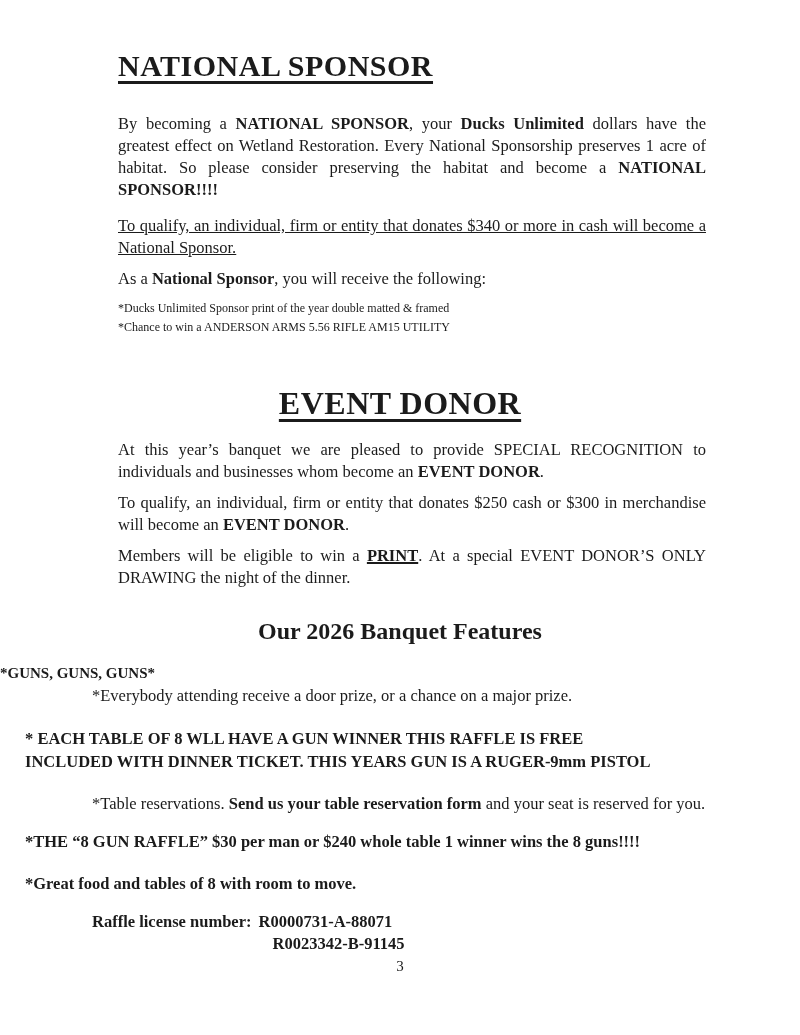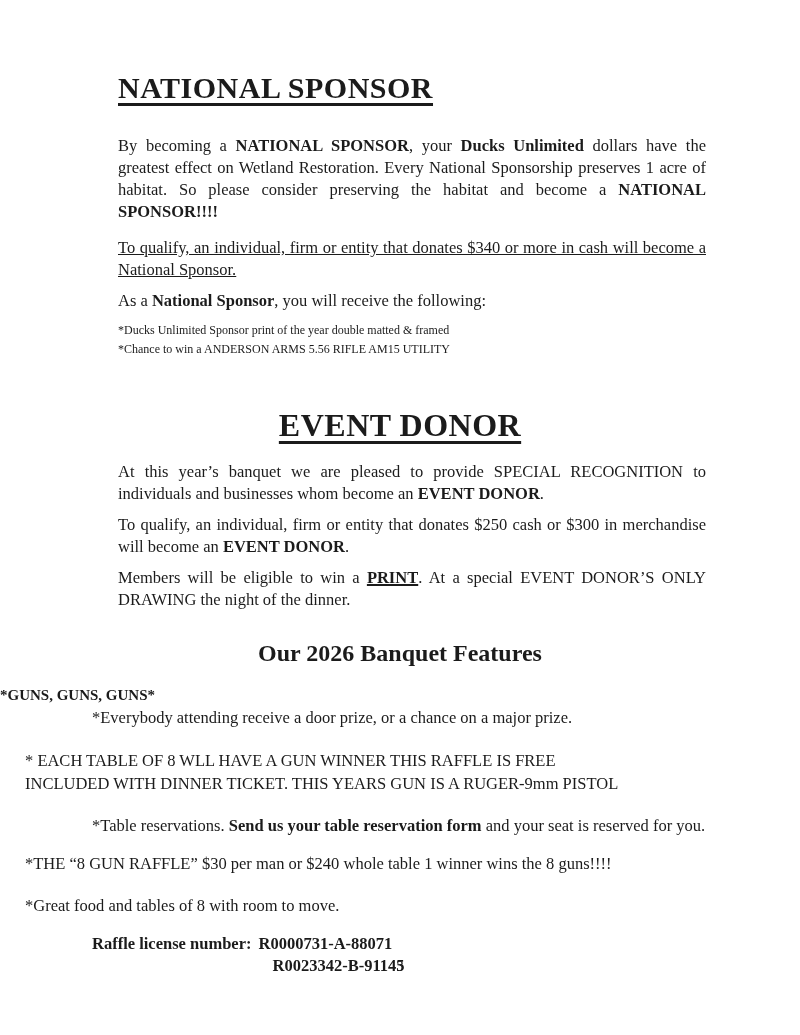--- a/index.html
+++ b/index.html
@@ -10,21 +10,21 @@
   .page {
     position: relative;
     width: 800px;
     height: 1035px;
     margin: 0 auto;
     background: #ffffff;
     color: #1b1b1b;
     font-family: "Liberation Serif", "DejaVu Serif", serif;
     overflow: hidden;
   }
-  .doc { padding-top: 71px; }
+  .doc { padding-top: 49px; }
 
   
   .main-heading {
     margin: 0 0 0 118px;
     font-size: 30px;
     font-weight: bold;
     letter-spacing: 0.5px;
     text-decoration: underline;
     text-decoration-thickness: 3px;
     text-underline-offset: 5px;
@@ -65,21 +65,21 @@
   .mt-sm  { margin-top: 9px; }
 
   .benefit-list { margin: 9px 80px 0 118px; }
   .benefit-line { font-size: 12px; line-height: 19px; }
 
   .feat-line {
     margin: 0 70px 0 92px;
     font-size: 16.5px;
     line-height: 22px;
   }
-  .feat-bold { font-weight: normal; margin-left: 25px; }
+  .feat-bold { font-weight: bold; margin-left: 25px; }
   .feat-2line { line-height: 23px; }
   .mt-f1 { margin-top: 20px; }
   .mt-f2 { margin-top: 16px; }
 
   .b { font-weight: bold; }
   .bu { font-weight: bold; text-decoration: underline; text-decoration-thickness: 2px; }
 
   .license-row {
     display: flex;
     align-items: flex-start;

